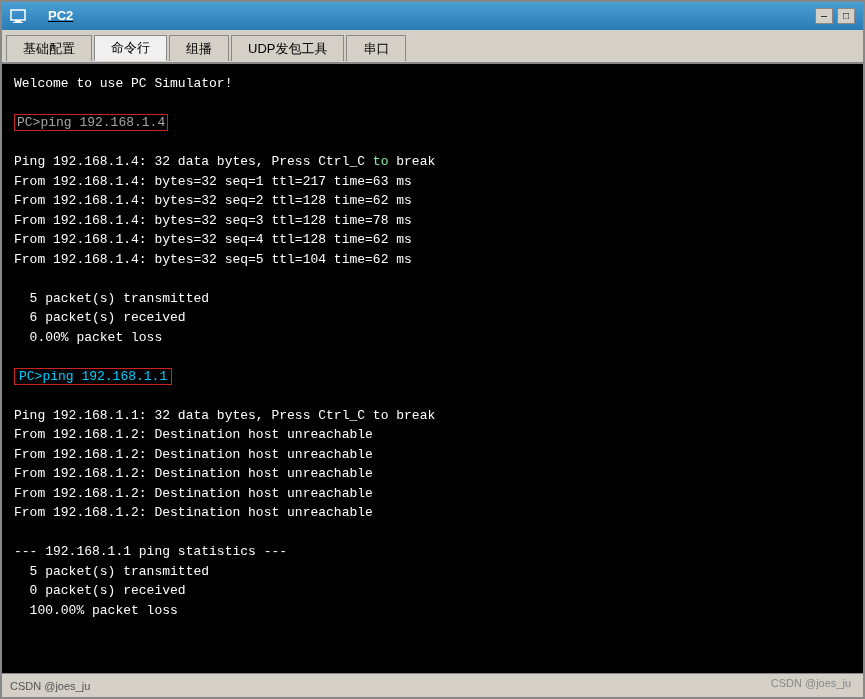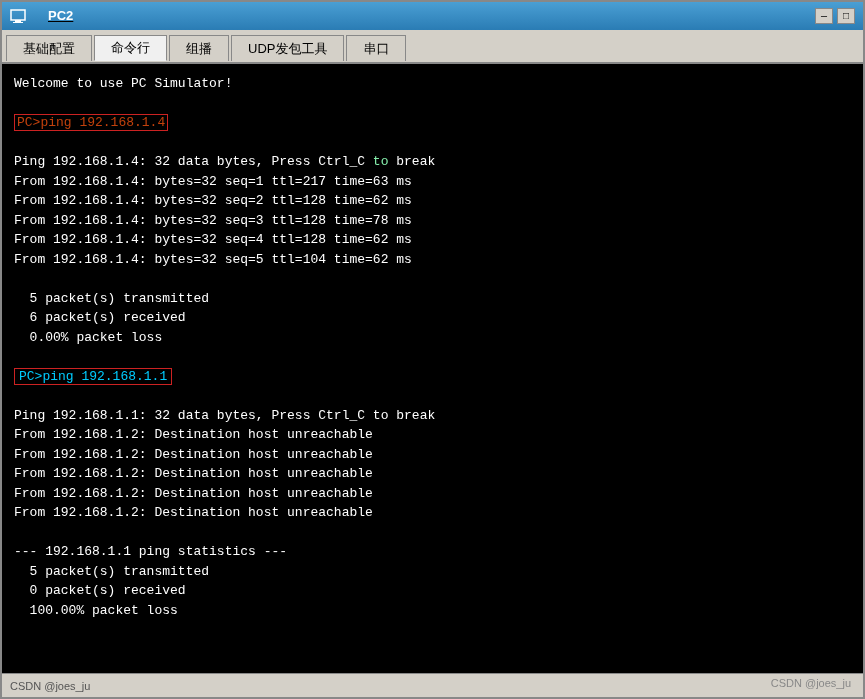--- a/index.html
+++ b/index.html
@@ -159,21 +159,21 @@
     <div class="tab active">命令行</div>
     <div class="tab">组播</div>
     <div class="tab">UDP发包工具</div>
     <div class="tab">串口</div>
   </div>
 
   <div class="terminal">
     <span class="terminal-line">Welcome to use PC Simulator!</span>
     <span class="terminal-line empty"></span>
 
-    <span class="terminal-line"><span style="border: 1.5px solid #cc2222; padding: 0 2px; color: #c2410c;">PC&gt;ping 192.168.1.4</span></span>
+    <span class="terminal-line"><span style="border: 1.5px solid #cc2222; padding: 0 2px; color: #a3a3a3;">PC&gt;ping 192.168.1.4</span></span>
     <span class="terminal-line empty"></span>
 
     <span class="terminal-line">Ping 192.168.1.4: 32 data bytes, Press Ctrl_C <span style="color:#86efac;">to</span> break</span>
     <span class="terminal-line">From 192.168.1.4: bytes=32 seq=1 ttl=217 time=63 ms</span>
     <span class="terminal-line">From 192.168.1.4: bytes=32 seq=2 ttl=128 time=62 ms</span>
     <span class="terminal-line">From 192.168.1.4: bytes=32 seq=3 ttl=128 time=78 ms</span>
     <span class="terminal-line">From 192.168.1.4: bytes=32 seq=4 ttl=128 time=62 ms</span>
     <span class="terminal-line">From 192.168.1.4: bytes=32 seq=5 ttl=104 time=62 ms</span>
     <span class="terminal-line empty"></span>
 

